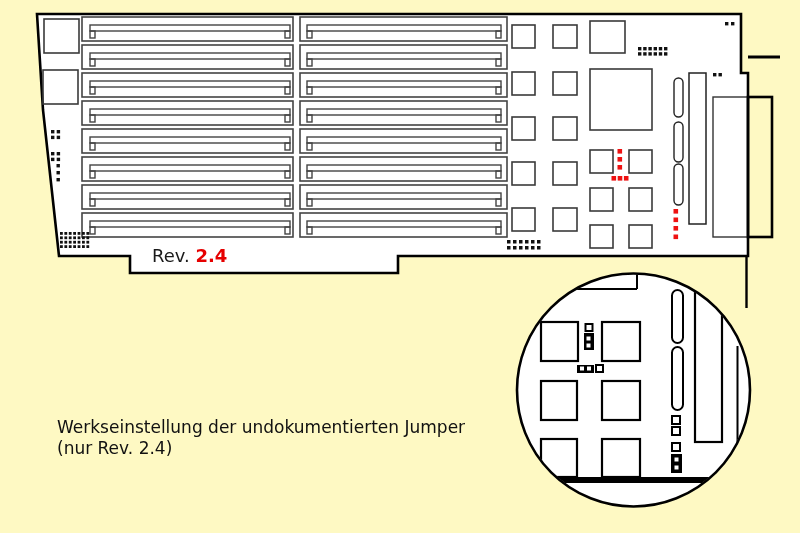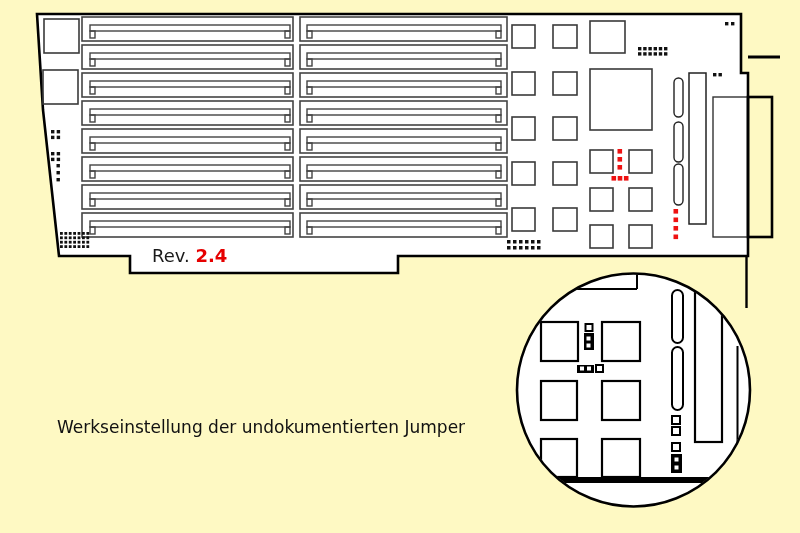--- a/index.html
+++ b/index.html
@@ -284,14 +284,15 @@
       </g>
     </svg>
 
   <div class="rev-label">
     <span>Rev. </span><span class="rev-value" style="color: rgb(230, 0, 0);">2.4</span>
   </div>
 
 
   <div class="caption caption-de">
     <div>Werkseinstellung der undokumentierten Jumper</div>
+    <div>(nur Rev. 2.4)</div>
   </div>
 </div>
 
 </body></html>

